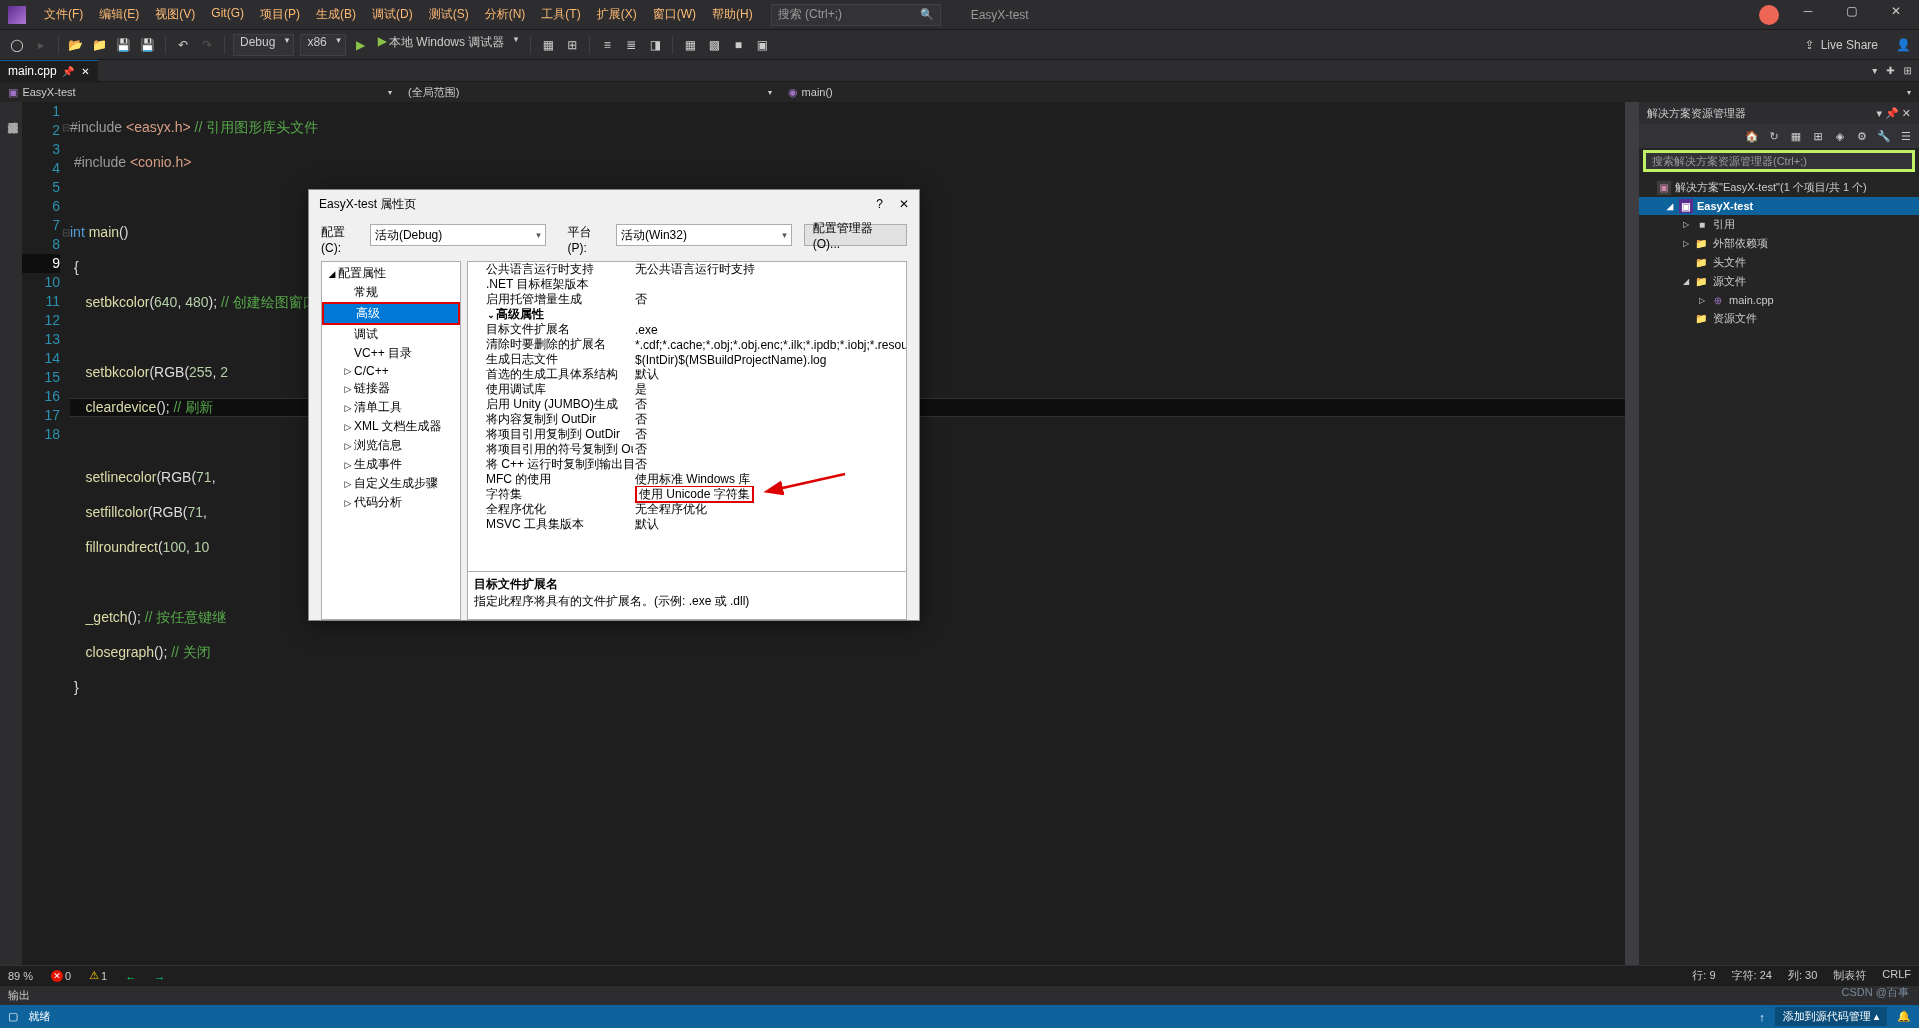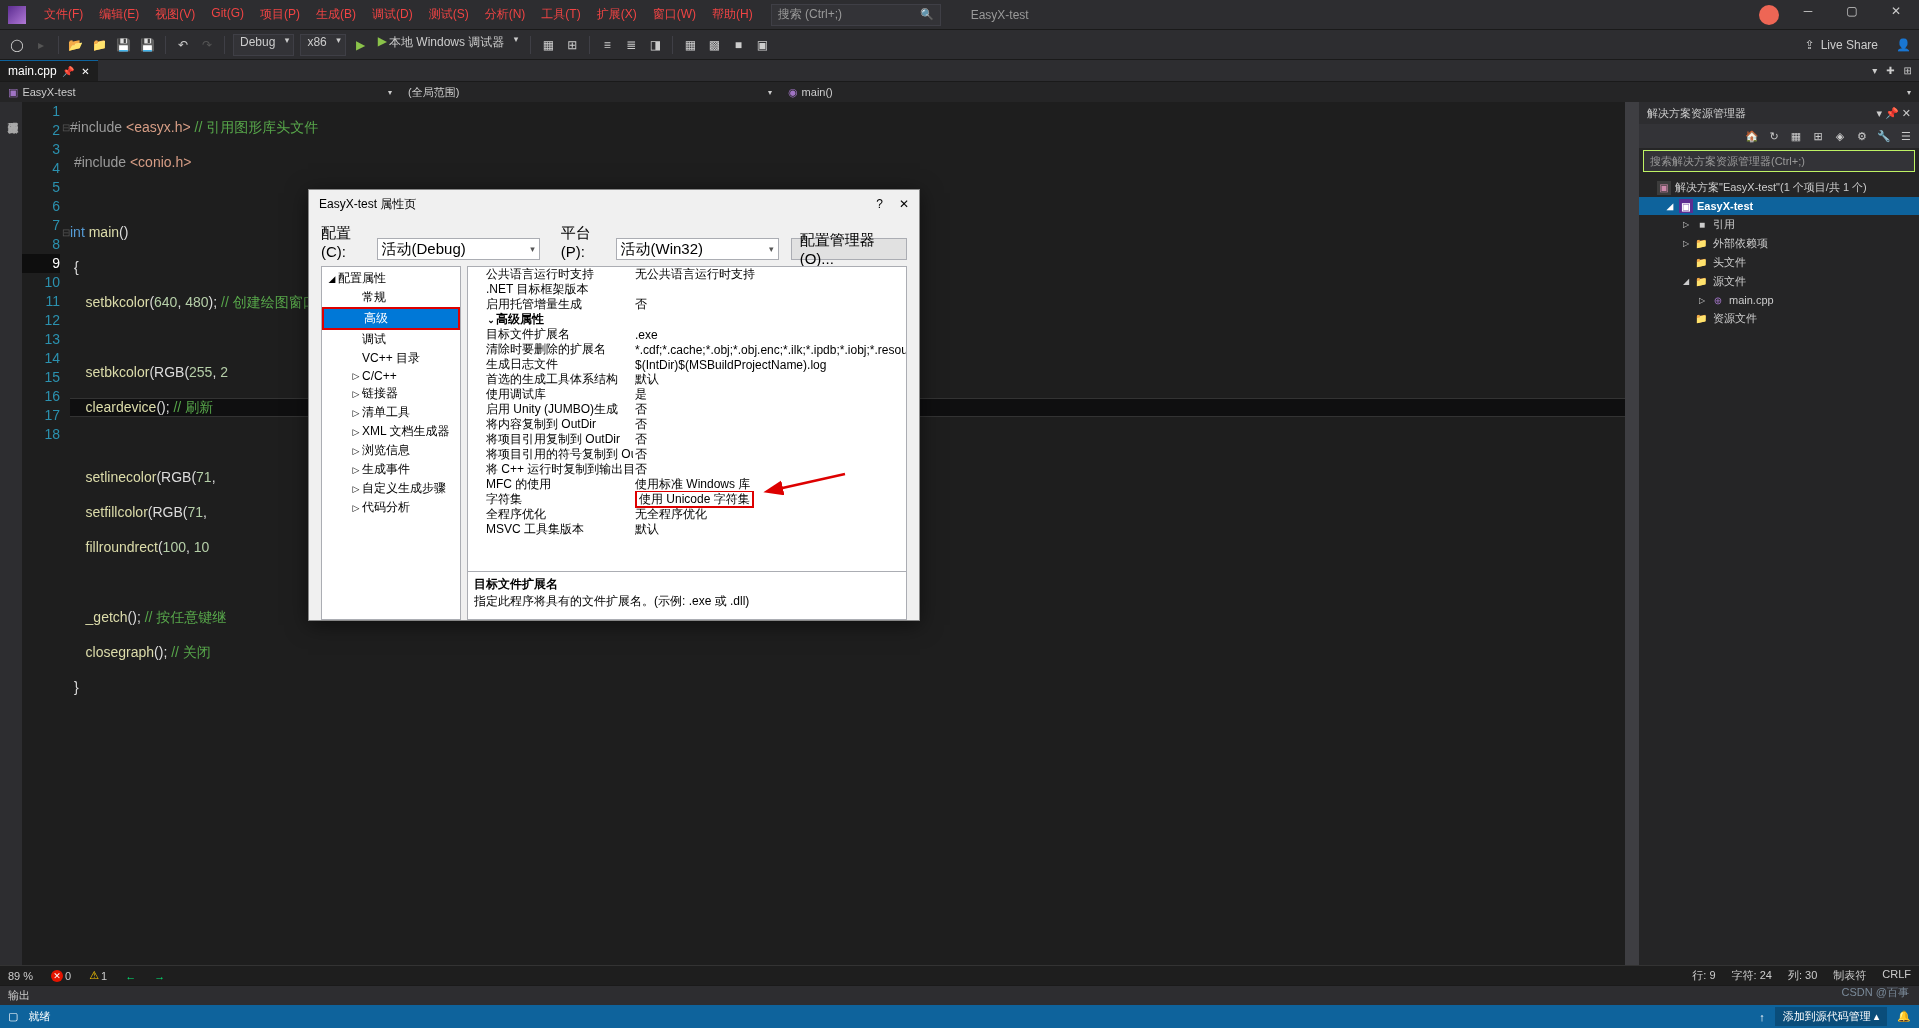--- a/index.html
+++ b/index.html
@@ -1,21 +1,21 @@
 <!DOCTYPE html>
 <html><head>
 <meta charset="utf-8">
 <style>
 * { margin: 0; padding: 0; box-sizing: border-box; font-family: "Microsoft YaHei", "Segoe UI", sans-serif; }
 body { background: #2d2d30; color: #ccc; font-size: 12px; overflow: hidden; width: 1919px; height: 1028px; position: relative; }
 
 
 .menubar { height: 30px; background: #2d2d30; display: flex; align-items: center; padding: 0 8px; border-bottom: 1px solid #1a1a1a; }
 .vs-logo { width: 18px; height: 18px; margin-right: 10px; background: linear-gradient(135deg, #5c2d91, #b179d6); }
-.menu-item { padding: 4px 8px; color: #ef4444; cursor: pointer; font-size: 12px; }
+.menu-item { padding: 4px 8px; color: #fdba74; cursor: pointer; font-size: 12px; }
 .search-box { margin-left: 10px; background: #333337; border: 1px solid #3f3f46; width: 170px; height: 22px; color: #999; padding: 0 6px; display: flex; align-items: center; justify-content: space-between; }
 .search-box span:last-child { font-size: 11px; }
 .titlebar-title { margin-left: 30px; color: #999; font-size: 12px; }
 .titlebar-right { margin-left: auto; display: flex; align-items: center; gap: 14px; }
 .avatar { width: 20px; height: 20px; border-radius: 50%; background: #e65; }
 .win-btn { width: 30px; height: 22px; text-align: center; color: #ccc; }
 
 
 .toolbar { height: 30px; background: #2d2d30; display: flex; align-items: center; padding: 0 8px; gap: 6px; border-bottom: 1px solid #1a1a1a; }
 .tb-btn { width: 18px; height: 18px; display: flex; align-items: center; justify-content: center; color: #ccc; }
@@ -62,21 +62,21 @@
 .fn { color: #dcdcaa; }
 .pp { color: #9b9b9b; }
 .marker { color: #555; position: absolute; left: -8px; font-size: 10px; }
 .scroll-track { width: 14px; background: #3e3e42; }
 
 
 .right-panel { width: 280px; background: #252526; display: flex; flex-direction: column; }
 .rp-header { height: 22px; background: #2d2d30; padding: 0 8px; display: flex; align-items: center; justify-content: space-between; font-size: 11px; }
 .rp-toolbar { height: 24px; background: #333337; display: flex; align-items: center; padding: 0 4px; gap: 4px; justify-content: flex-end; }
 .rp-toolbar span { width: 18px; height:18px; display:inline-flex; align-items:center; justify-content:center; font-size: 11px; }
-.rp-search { height: 22px; background: #333337; border: 1px solid #bef264; margin: 2px 4px; padding: 0 6px; color: #999; font-size: 11px; display:flex; align-items:center; }
+.rp-search { height: 22px; background: #333337; border: 3px solid #bef264; margin: 2px 4px; padding: 0 6px; color: #999; font-size: 11px; display:flex; align-items:center; }
 .rp-tree { padding: 4px 0; font-size: 11px; }
 .tree-item { padding: 2px 4px 2px 18px; display: flex; align-items: center; gap: 4px; }
 .tree-item.lvl1 { padding-left: 28px; }
 .tree-item.lvl2 { padding-left: 44px; }
 .tree-item.lvl3 { padding-left: 60px; }
 .tree-item.sel { background: #0e639c; color: #fff; }
 .tree-item.bold { font-weight: bold; }
 .tri { font-size: 8px; width: 8px; }
 .ico { width: 14px; height: 14px; display: inline-flex; align-items:center; justify-content:center; font-size:10px; }
 .ico.sol { background:#3c3c3c; color:#c8a; }
@@ -92,29 +92,29 @@
 .yel-tri{ color:#ffcc00; font-size:11px;}
 .output-bar { height:20px; background:#2d2d30; padding:0 8px; font-size:11px; display:flex; align-items:center; border-top:1px solid #1a1a1a;}
 .status-bar { height: 23px; background: #0e639c; color: #fff; display: flex; align-items: center; padding: 0 8px; gap: 10px; font-size: 11px; }
 .status-bar .right { margin-left: auto; display: flex; gap: 10px; align-items:center;}
 .src-ctrl { background:#0a4d7a; padding:2px 8px; }
 
 
 .dialog-backdrop { position: absolute; left: 308px; top: 189px; width: 612px; height: 432px; background: #f0f0f0; border: 1px solid #888; box-shadow: 0 4px 20px rgba(0,0,0,0.5); z-index: 100; color: #000; font-size: 12px; display:flex; flex-direction:column; }
 .dlg-title { height: 28px; display: flex; align-items: center; padding: 0 10px; font-size: 12px; }
 .dlg-title .r { margin-left: auto; display:flex; gap:16px; }
-.dlg-config-row { padding: 6px 12px; display:flex; align-items:flex-end; gap:6px; font-size:15px;}
+.dlg-config-row { padding: 6px 12px; display:flex; align-items:flex-start; gap:6px; font-size:12px;}
 .dlg-config-row .lbl { }
 .dlg-config-row .combo { width:180px; height:22px; border:1px solid #abadb3; background:#fff; display:flex; align-items:center; padding:0 4px; position:relative;}
 .dlg-config-row .combo::after{content:'▾'; position:absolute; right:4px; font-size:9px; color:#555;}
 .dlg-config-row .btn { height:22px; border:1px solid #abadb3; background:#e1e1e1; padding:0 8px; display:flex; align-items:center;}
 .dlg-body { flex:1; display:flex; padding:0 12px 0px 12px; gap:6px;}
 .dlg-tree { width:140px; border:1px solid #abadb3; background:#fff; overflow:auto; font-size:12px; padding:2px 0;}
 .dlg-tree .node { padding:1px 4px 1px 16px; display:flex; align-items:center; gap:2px;}
-.dlg-tree .node.l2 { padding-left:40px;}
+.dlg-tree .node.l2 { padding-left:32px;}
 .dlg-tree .sel { background:#0078d7; color:#fff; border:2px solid #d00; padding-left:30px;}
 .dlg-tree .exp { font-size:9px; width:8px; margin-left:-10px; display:inline-block; text-align:center;}
 .dlg-grid { flex:1; border:1px solid #abadb3; background:#fff; overflow:auto; font-size:12px; display:flex; flex-direction:column;}
 .grid-body { flex:1; overflow:auto;}
 .grid-row { display:flex; height:15px; align-items:center;}
 .grid-row .c1 { width:165px; padding-left:18px; white-space:nowrap; overflow:hidden;}
 .grid-row .c2 { flex:1; padding-left:2px; white-space:nowrap; overflow:hidden;}
 .grid-row.cat .c1 { font-weight:bold;}
 .grid-row.cat .exp { font-size:9px; width:10px; display:inline-block; text-align:center;}
 .grid-row .hilite { border:2px solid #d00; padding:0 2px;}

